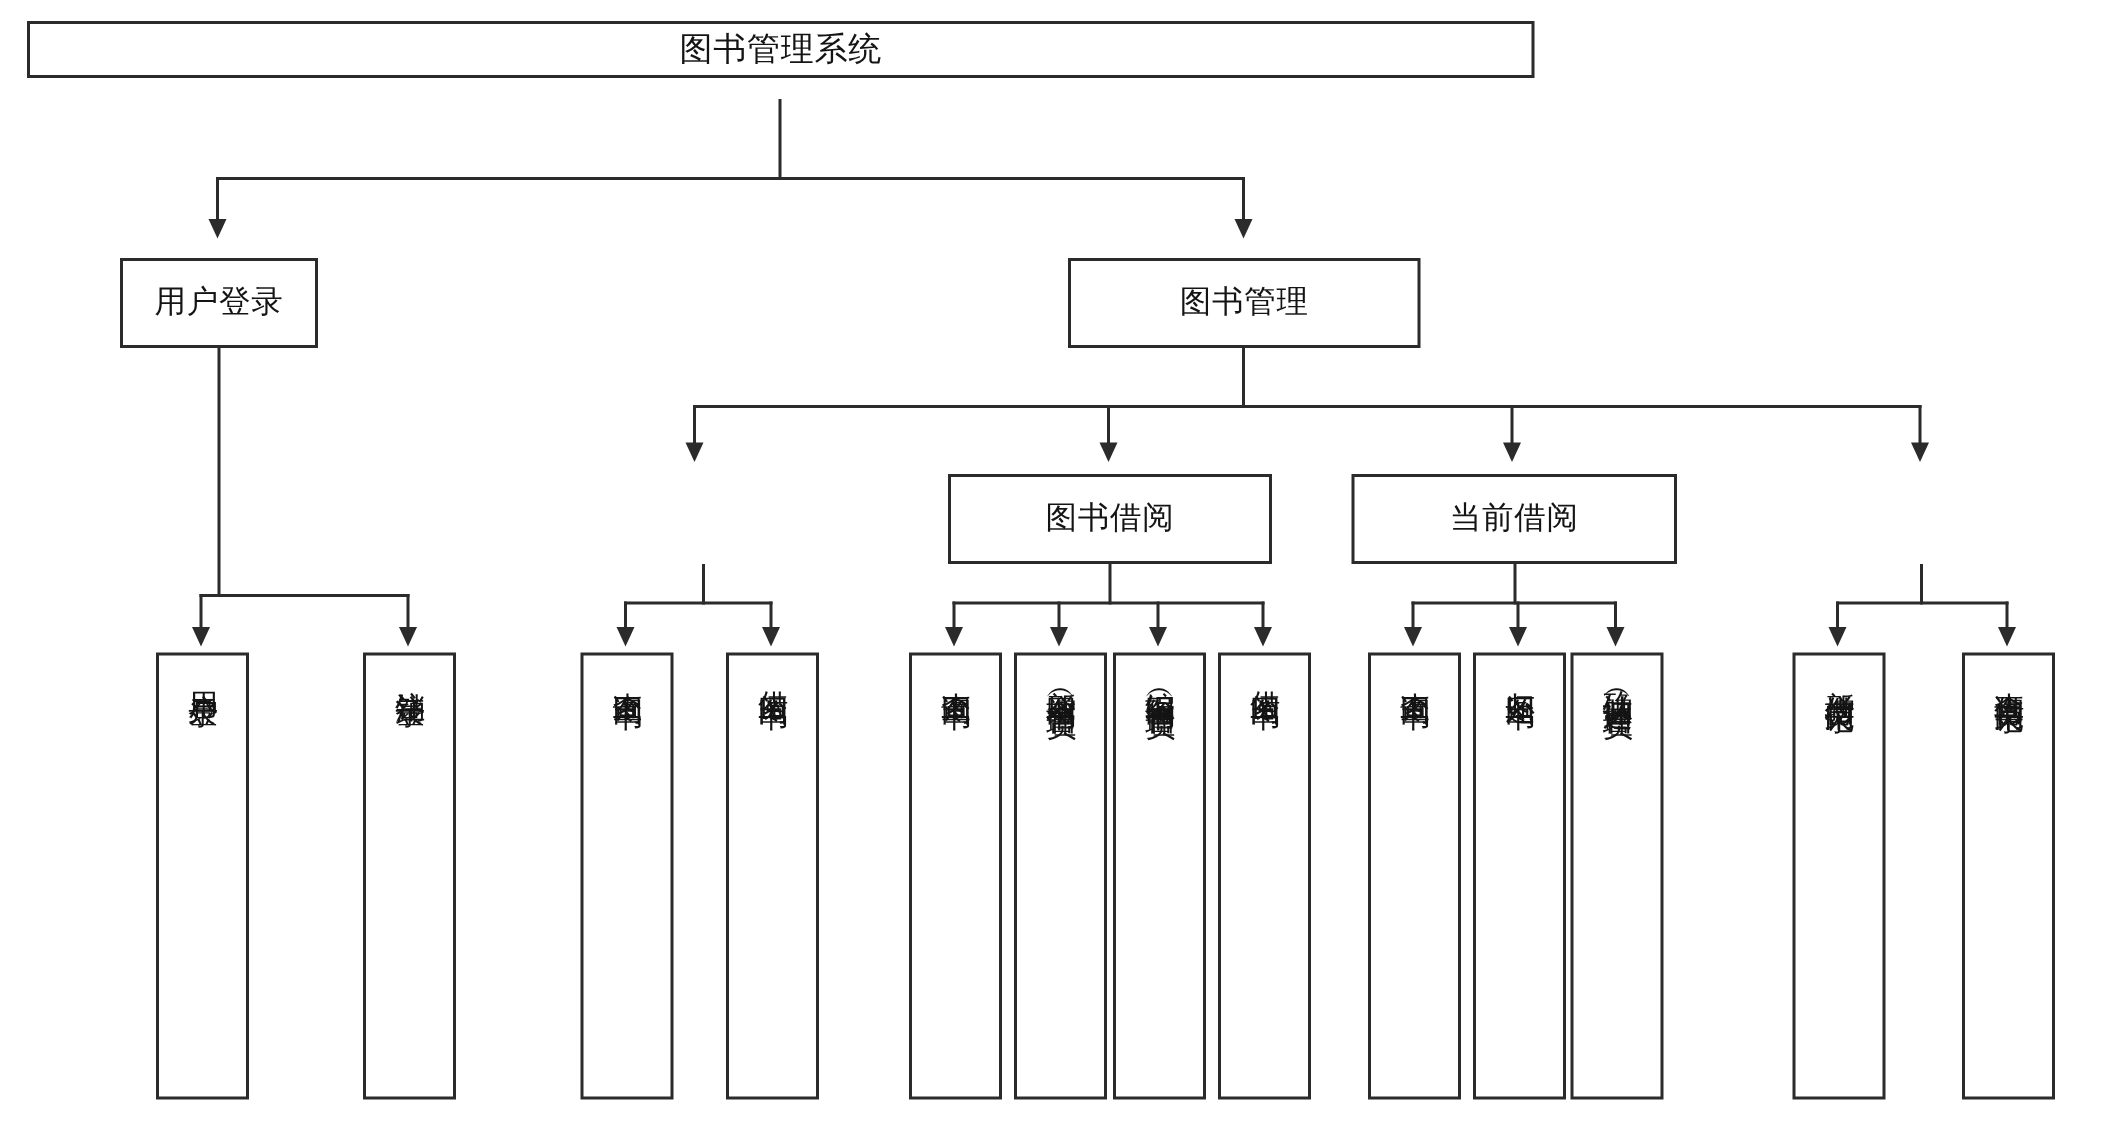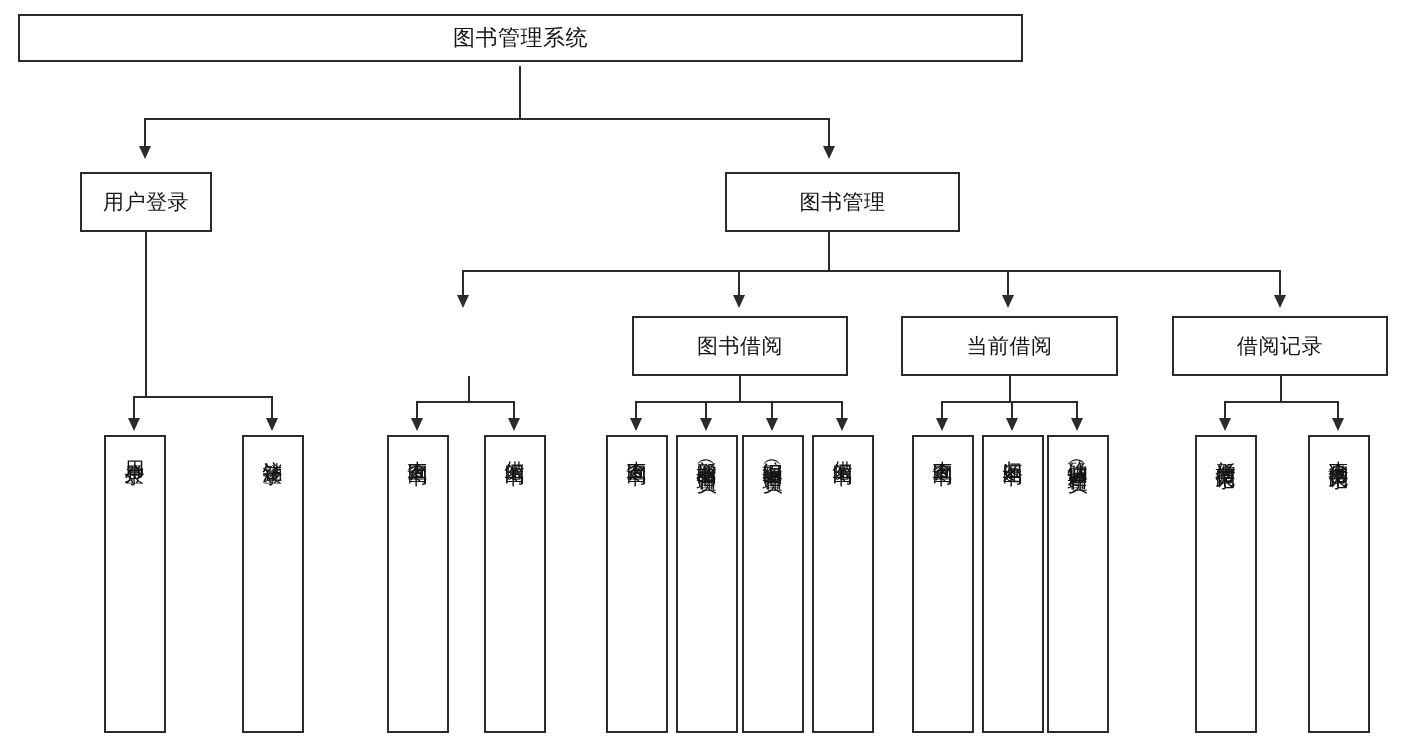--- a/index.html
+++ b/index.html
@@ -70,35 +70,35 @@
     letter-spacing:.5px;
     white-space:nowrap;
     pointer-events:none;
   }
 </style>
 </head>
 <body>
 
 <div id="canvas">
 
-  <div class="node root h" style="left:18px; top:14px; width:1005px; height:48px;">
+  <div class="node root h" style="left:18px; top:14px; width:1005px; height:38px;">
     <span>图书管理系统</span>
   </div>
 
   <div class="edge v" style="left:519px; top:66px; height:53px;"></div>
   <div class="edge h" style="left:144px; top:118px; width:686px;"></div>
   <div class="edge v" style="left:144px; top:118px; height:30px;"></div>
   <div class="arrow" style="left:139px; top:146px;"></div>
   <div class="edge v" style="left:828px; top:118px; height:30px;"></div>
   <div class="arrow" style="left:823px; top:146px;"></div>
 
   <div class="node h" style="left:80px; top:172px; width:132px; height:60px;">
     <span>用户登录</span>
   </div>
-  <div class="node h" style="left:712px; top:172px; width:235px; height:60px;margin-left:13px;">
+  <div class="node h" style="left:712px; top:172px; width:235px; height:60px;">
     <span>图书管理</span>
   </div>
 
   <div class="edge v" style="left:145px; top:232px; height:166px;"></div>
   <div class="edge h" style="left:133px; top:396px; width:140px;"></div>
   <div class="edge v" style="left:133px; top:396px; height:24px;"></div>
   <div class="arrow" style="left:128px; top:418px;"></div>
   <div class="edge v" style="left:271px; top:396px; height:24px;"></div>
   <div class="arrow" style="left:266px; top:418px;"></div>
 
@@ -112,23 +112,20 @@
   <div class="arrow" style="left:1002px; top:295px;"></div>
   <div class="edge v" style="left:1279px; top:270px; height:27px;"></div>
   <div class="arrow" style="left:1274px; top:295px;"></div>
 
   <div class="node h" style="left:632px; top:316px; width:216px; height:60px;">
     <span>图书借阅</span>
   </div>
   <div class="node h" style="left:901px; top:316px; width:217px; height:60px;">
     <span>当前借阅</span>
   </div>
-  <div class="node h" style="left:1172px; top:316px; width:216px; height:60px;">
-    <span>借阅记录</span>
-  </div>
 
   <div class="edge v" style="left:468px; top:376px; height:27px;"></div>
   <div class="edge h" style="left:416px; top:401px; width:99px;"></div>
   <div class="edge v" style="left:416px; top:401px; height:19px;"></div>
   <div class="arrow" style="left:411px; top:418px;"></div>
   <div class="edge v" style="left:513px; top:401px; height:19px;"></div>
   <div class="arrow" style="left:508px; top:418px;"></div>
 
   <div class="edge v" style="left:739px; top:376px; height:27px;"></div>
   <div class="edge h" style="left:635px; top:401px; width:208px;"></div>

